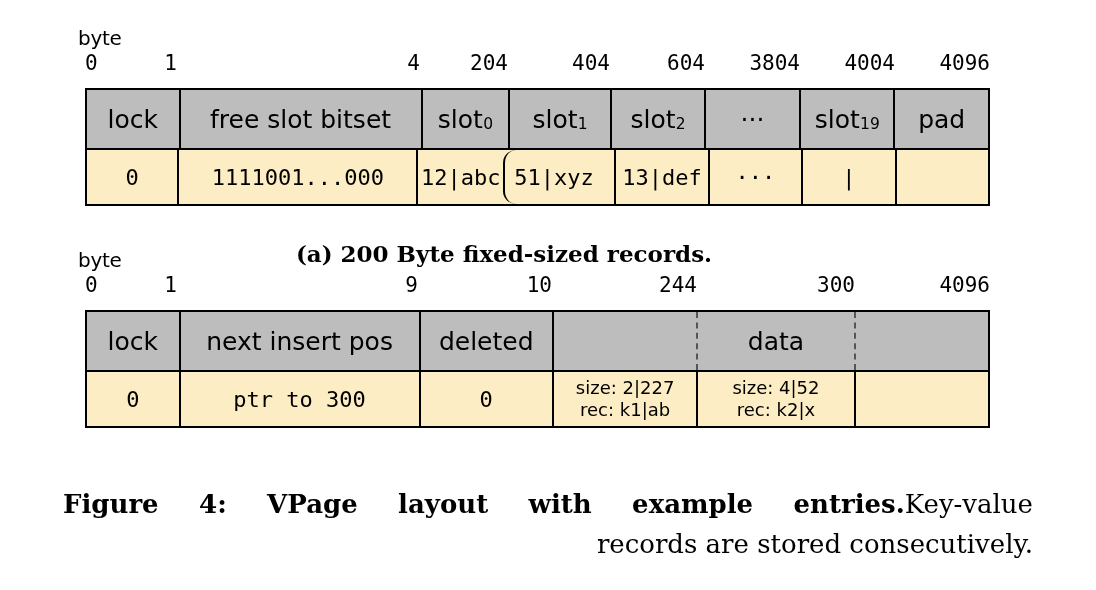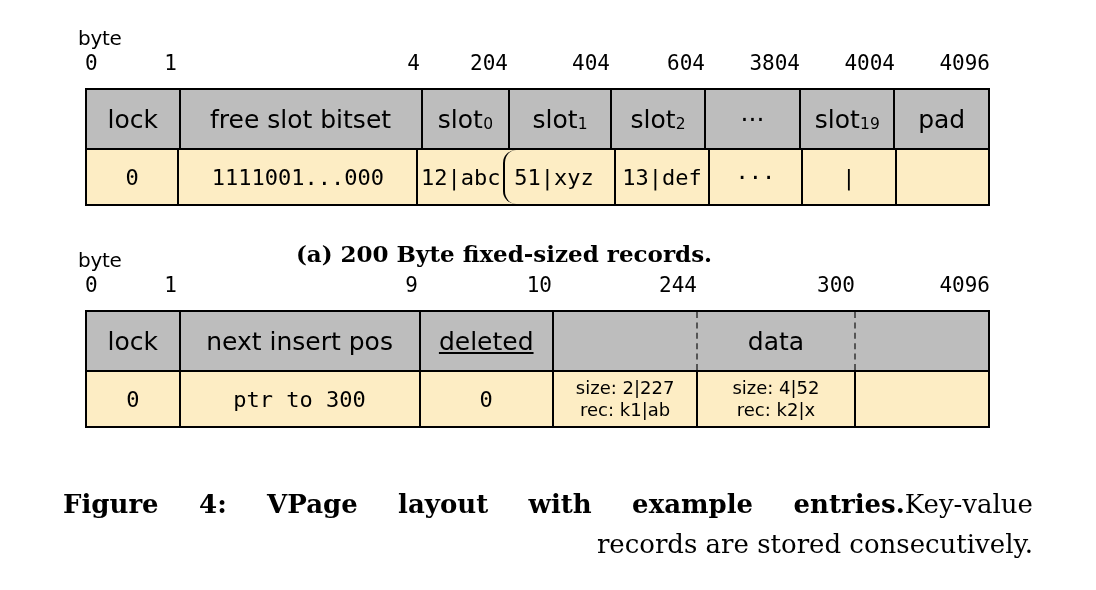--- a/index.html
+++ b/index.html
@@ -206,21 +206,21 @@
         <span class="tick right" style="left: 552px;">10</span>
         <span class="tick right" style="left: 697px;">244</span>
         <span class="tick right" style="left: 855px;">300</span>
         <span class="tick right" style="left: 990px;">4096</span>
       </div>
 
     <div class="layout-table" id="table-b">
       <div class="row header-row" id="header-b">
           <div class="cell" style="width: 92px;">lock</div>
           <div class="cell" style="width: 241px;">next insert pos</div>
-          <div class="cell" style="width: 134px; text-decoration: underline;">deleted</div>
+          <div class="cell" style="width: 134px;">deleted</div>
           <div class="cell" style="width: 145px;"></div>
           <div class="cell dashed-left" style="width: 158px;">data</div>
           <div class="cell dashed-left" style="width: 135px;"></div>
         </div>
       <div class="row data-row" id="data-b">
           <div class="cell" style="width: 92px;">0</div>
           <div class="cell" style="width: 241px;">ptr to 300</div>
           <div class="cell" style="width: 134px;">0</div>
           <div class="cell prop" style="width: 145px;">
             <span>size: 2|227</span>

